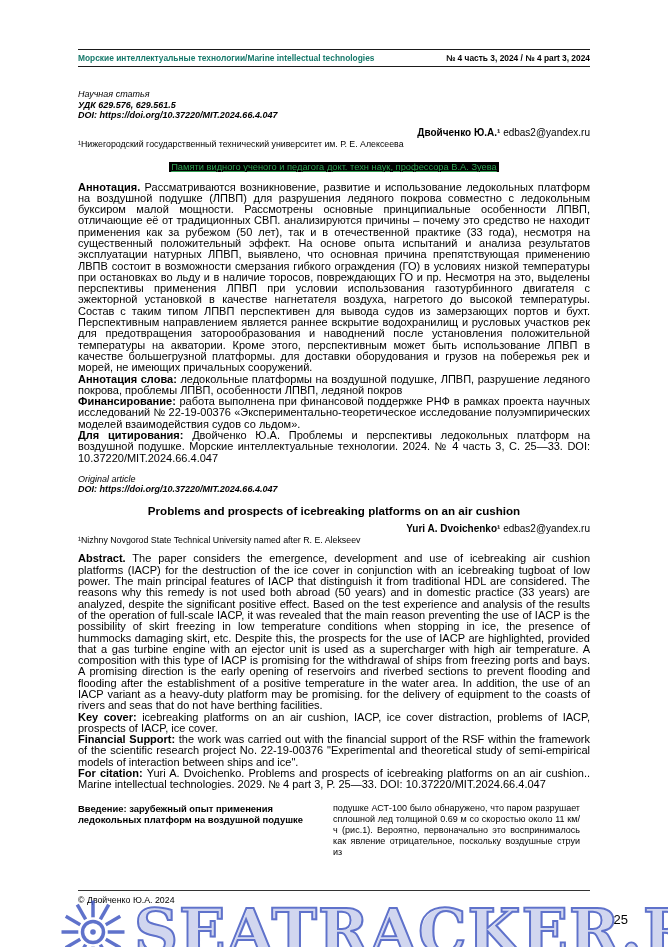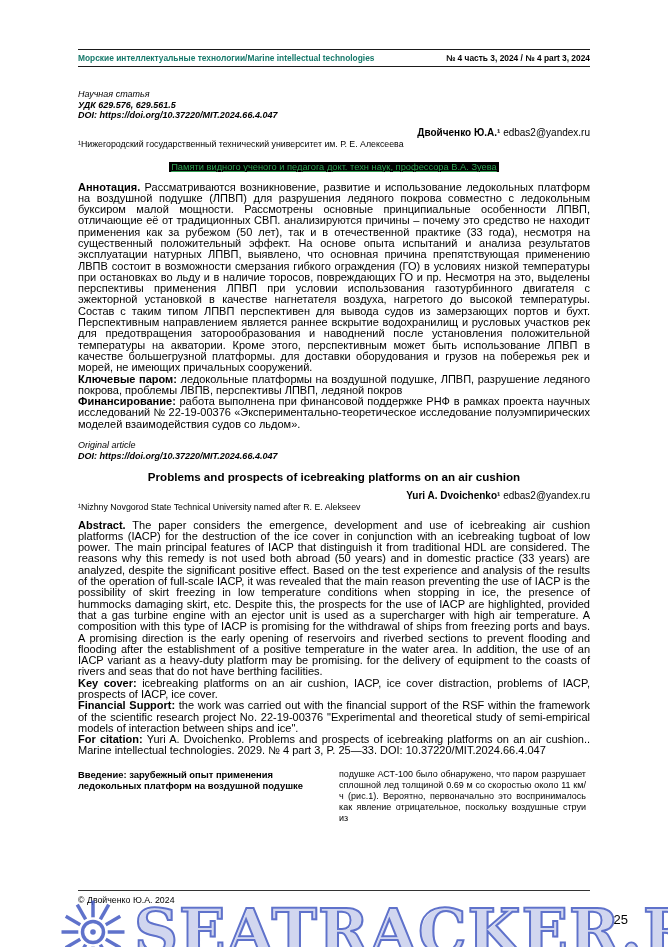--- a/index.html
+++ b/index.html
@@ -42,21 +42,21 @@
     background: #000000; padding: 0 2px;
   }
 
   .para {
     font-size: 11px; line-height: 11.3px; text-align: justify; margin-top: 0;
   }
   .para.first { margin-top: 8px; }
   .blk-gap { margin-top: 9px; }
   .b { font-weight: bold; }
 
-  .intro-section { display: flex; gap: 14px; margin-top: 12px; }
+  .intro-section { display: flex; gap: 8px; margin-top: 12px; }
   .intro-col { width: calc(50% - 9px); }
   .intro-heading { font-weight: bold; font-size: 9.4px; line-height: 11.6px; margin-bottom: 5px; }
   .intro-para { font-size: 9px; line-height: 11px; text-align: justify; }
   .intro-para.indent { text-indent: 14px; }
 
   .footer {
     position: absolute; left: 78px; right: 78px; top: 874px;
     border-top: 1px solid #333; padding-top: 4px;
     font-size: 8.8px;
   }
@@ -106,26 +106,30 @@
 
     <p class="dedication-line">
       <span class="dedication-text">Памяти видного ученого и педагога докт. техн наук, профессора В.А. Зуева</span>
     </p>
 
     <p class="para first">
       <span class="b">Аннотация.</span>
       <span>Рассматриваются возникновение, развитие и использование ледокольных платформ на воздушной подушке (ЛПВП) для разрушения ледяного покрова совместно с ледокольным буксиром малой мощности. Рассмотрены основные принципиальные особенности ЛПВП, отличающие её от традиционных СВП. анализируются причины – почему это средство не находит применения как за рубежом (50 лет), так и в отечественной практике (33 года), несмотря на существенный положительный эффект. На основе опыта испытаний и анализа результатов эксплуатации натурных ЛПВП, выявлено, что основная причина препятствующая применению ЛВПВ состоит в возможности смерзания гибкого ограждения (ГО) в условиях низкой температуры при остановках во льду и в наличие торосов, повреждающих ГО и пр. Несмотря на это, выделены перспективы применения ЛПВП при условии использования газотурбинного двигателя с эжекторной установкой в качестве нагнетателя воздуха, нагретого до высокой температуры. Состав с таким типом ЛПВП перспективен для вывода судов из замерзающих портов и бухт. Перспективным направлением является раннее вскрытие водохранилищ и русловых участков рек для предотвращения заторообразования и наводнений после установления положительной температуры на акватории. Кроме этого, перспективным может быть использование ЛПВП в качестве большегрузной платформы. для доставки оборудования и грузов на побережья рек и морей, не имеющих причальных сооружений.</span>
     </p>
     <p class="para">
-      <span class="b">Ключевые паром:</span>
-      <span>ледокольные платформы на воздушной подушке, ЛПВП, разрушение ледяного покрова, проблемы ЛВПВ, перспективы ЛПВП, ледяной покров</span>
+      <span class="b">Аннотация слова:</span>
+      <span>ледокольные платформы на воздушной подушке, ЛПВП, разрушение ледяного покрова, проблемы ЛПВП, особенности ЛПВП, ледяной покров</span>
     </p>
     <p class="para">
       <span class="b">Финансирование:</span>
       <span>работа выполнена при финансовой поддержке РНФ в рамках проекта научных исследований № 22-19-00376 «Экспериментально-теоретическое исследование полуэмпирических моделей взаимодействия судов со льдом».</span>
+    </p>
+    <p class="para">
+      <span class="b">Для цитирования:</span>
+      <span>Двойченко Ю.А. Проблемы и перспективы ледокольных платформ на воздушной подушке. Морские интеллектуальные технологии. 2024. № 4 часть 3, С. 25—33. DOI: 10.37220/MIT.2024.66.4.047</span>
     </p>
 
     <div class="meta-block blk-gap" style="margin-top:10px;">
       <p class="meta-line">Original article</p>
       <p class="meta-line bold">DOI: https://doi.org/10.37220/MIT.2024.66.4.047</p>
     </div>
 
     <h1 class="title-en">Problems and prospects of icebreaking platforms on an air cushion</h1>
 
     <p class="author-line">

